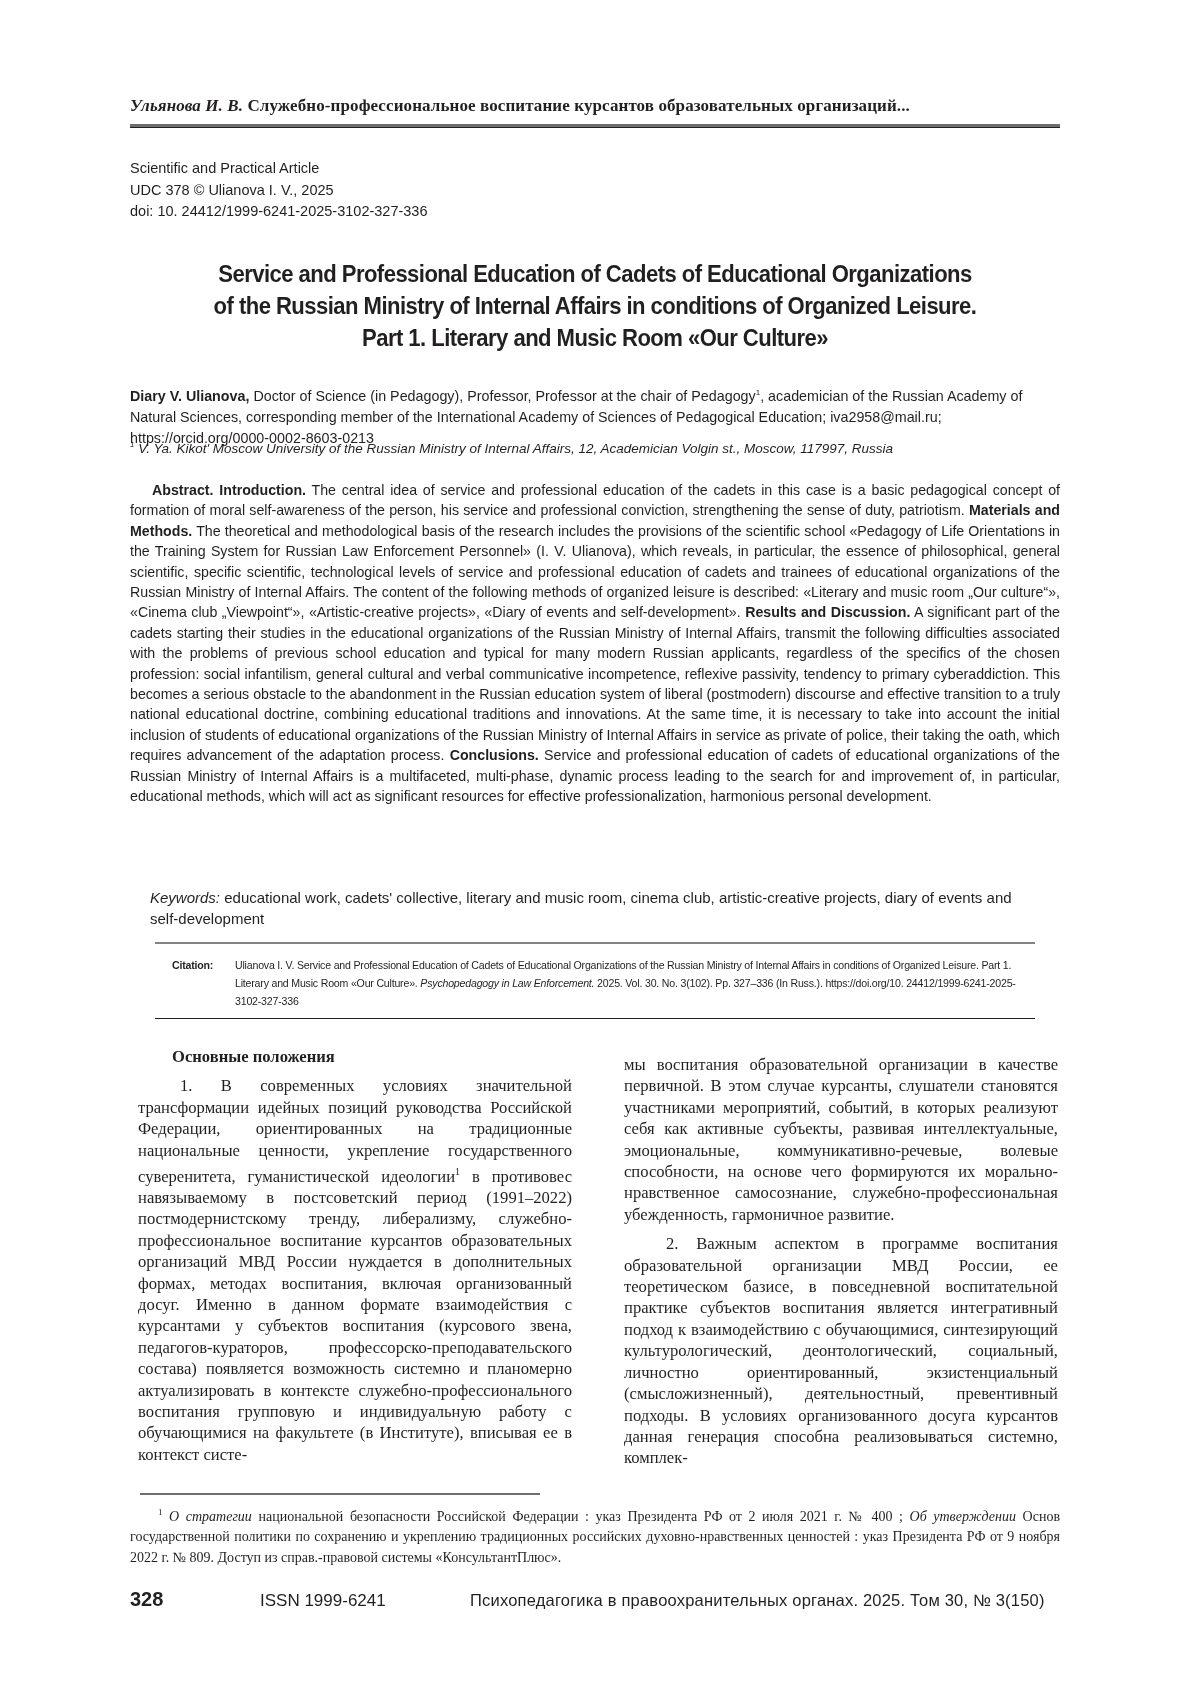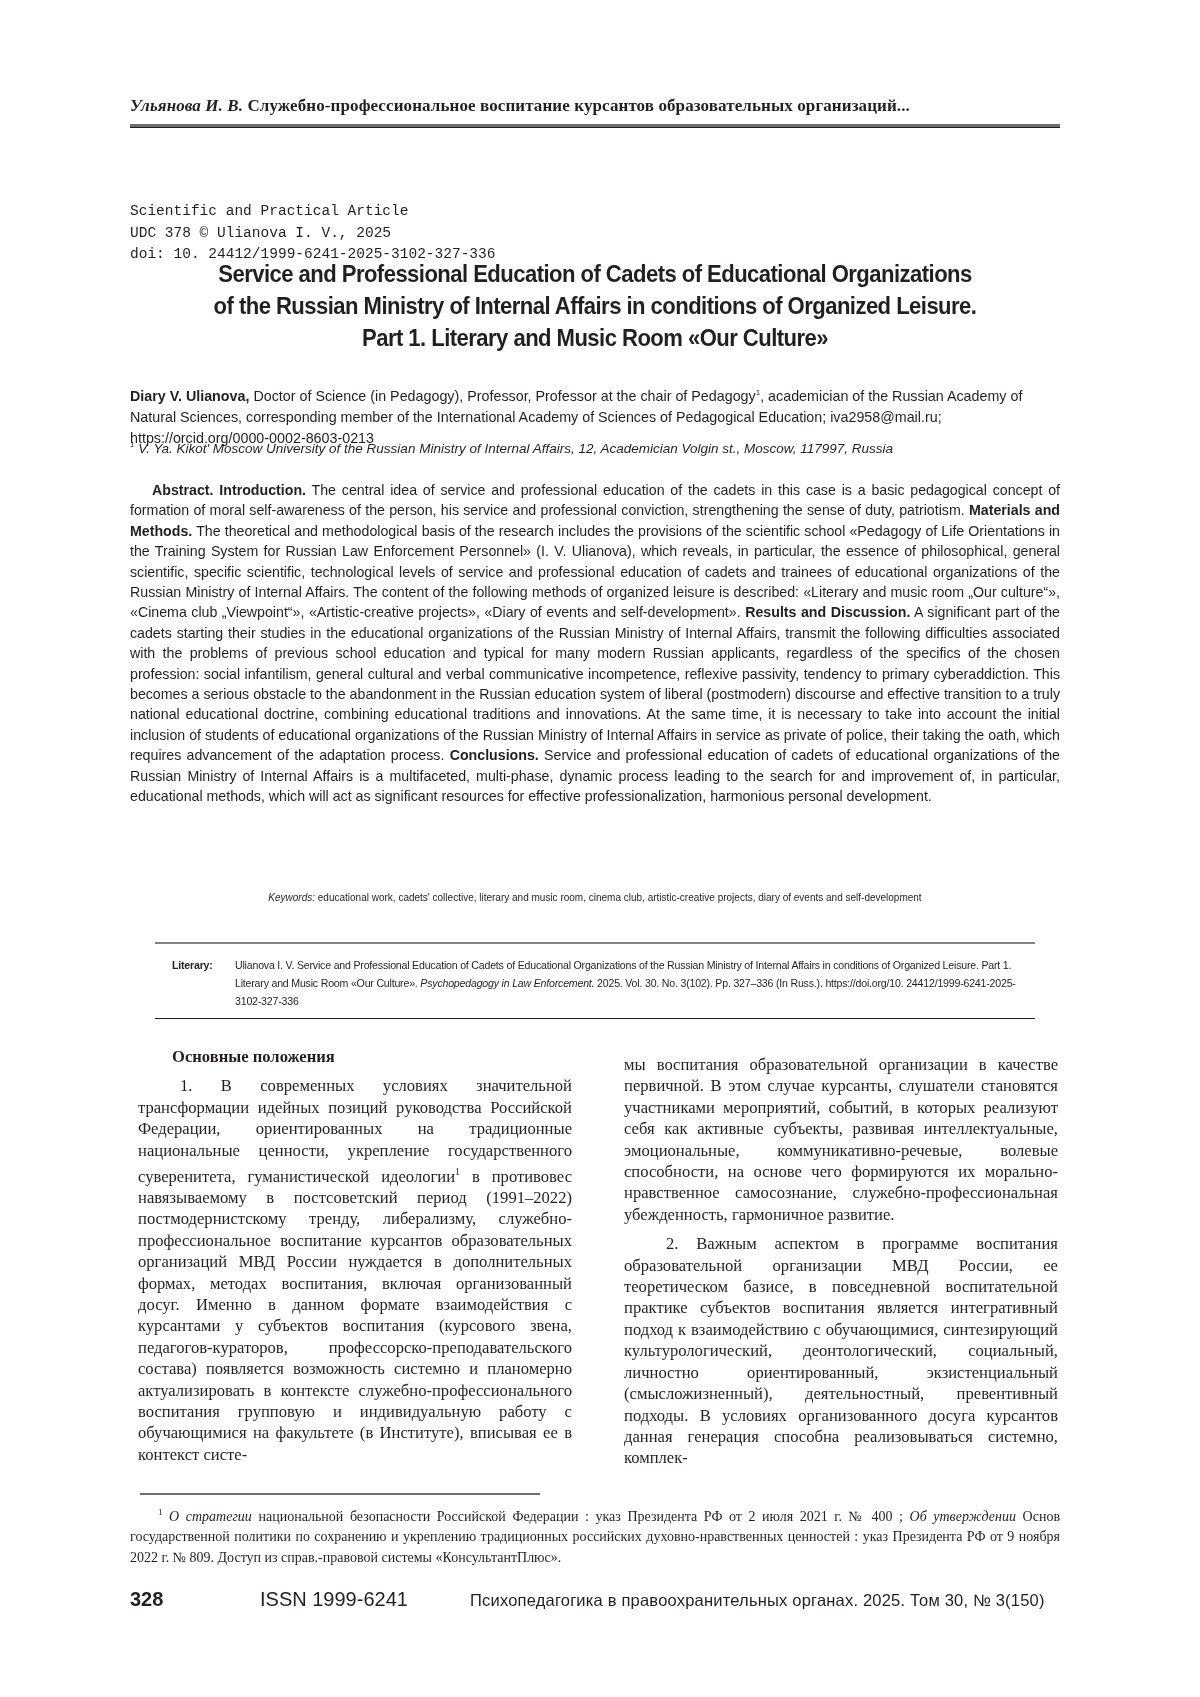--- a/index.html
+++ b/index.html
@@ -5,53 +5,53 @@
     html, body { margin: 0; padding: 0; background: #ffffff; }
     body { width: 1200px; height: 1697px; position: relative; overflow: hidden; color: #231f20; }
     .page { position: absolute; left: 0; top: 0; width: 1174px; height: 1697px; }
     .running-head {
       position: absolute; left: 130px; top: 96px; width: 930px;
       font-family: "Liberation Serif", serif; font-size: 17px; font-weight: bold; letter-spacing: 0.1px;
       white-space: nowrap; overflow: hidden;
     }
     .running-head .author { font-style: italic; }
     .head-rule { position: absolute; left: 130px; top: 124px; width: 930px; height: 3px; background: #6d6e71; border-bottom: 1px solid #231f20; }
-    .meta { position: absolute; left: 130px; top: 158px; font-family: Liberation Mono, monospace; font-size: 14.5px; line-height: 21.5px; margin-top: 43px; }
+    .meta { position: absolute; left: 130px; top: 158px; font-family: Liberation Sans, sans-serif; font-size: 14.5px; line-height: 21.5px; }
     .title {
       position: absolute; left: 130px; top: 258px; width: 930px; text-align: center;
       font-family: "Liberation Sans", sans-serif; font-weight: bold; font-size: 24px; line-height: 32px; letter-spacing: -0.6px;
       transform: scaleX(0.92); transform-origin: center top;
     }
     .author-block { position: absolute; left: 130px; top: 382px; width: 930px; font-family: "Liberation Sans", sans-serif; font-size: 14.3px; line-height: 21px; }
     .author-block b { font-weight: bold; }
     .affil { position: absolute; left: 130px; top: 435px; width: 930px; font-family: "Liberation Sans", sans-serif; font-style: italic; font-size: 13.5px; line-height: 20px; }
     .affil sup { font-size: 8px; }
     .abstract { position: absolute; left: 130px; top: 480px; width: 930px; font-family: "Liberation Sans", sans-serif; font-size: 14.2px; line-height: 20.4px; text-align: justify; }
     .abstract b { font-weight: bold; }
-    .keywords { position: absolute; left: 150px; top: 887px; width: 890px; text-align: center; font-family: "Liberation Sans", sans-serif; font-size: 10px; line-height: 21px; }
+    .keywords { position: absolute; left: 150px; top: 887px; width: 890px; font-family: "Liberation Sans", sans-serif; font-size: 15px; line-height: 21px; }
     .keywords i { font-style: italic; }
     .cite-rule-top { position: absolute; left: 155px; top: 942px; width: 880px; height: 2px; background: #808285; }
     .citation { position: absolute; left: 172px; top: 956px; width: 860px; font-family: "Liberation Sans", sans-serif; font-size: 10.6px; line-height: 18px; display: flex; letter-spacing: -0.2px; }
     .citation .label { font-weight: bold; width: 63px; flex: none; }
     .citation .text { flex: 1; }
     .cite-rule-bottom { position: absolute; left: 155px; top: 1018px; width: 880px; height: 1px; background: #231f20; }
     .col { position: absolute; top: 1046px; width: 450px; font-family: "Liberation Serif", serif; font-size: 16.6px; line-height: 21.4px; text-align: justify; }
     .col.left { left: 130px; }
     .col.right { left: 616px; }
     .col .h { font-weight: bold; padding-left: 42px; }
     .col p { margin: 8px; }
     .indent { text-indent: 42px; }
     .col sup { font-size: 10px; }
     .fn-rule { position: absolute; left: 140px; top: 1493px; width: 400px; height: 2px; background: #6d6e71; }
     .footnote { position: absolute; left: 130px; top: 1502px; width: 930px; font-family: "Liberation Serif", serif; font-size: 14px; line-height: 20.5px; text-align: justify; }
     .footnote i { font-style: italic; }
     .footnote sup { font-size: 9px; }
     .footer { position: absolute; left: 130px; top: 1588px; width: 930px; font-family: "Liberation Sans", sans-serif; display: flex; align-items: baseline; }
     .footer .pnum { font-weight: bold; font-size: 20px; width: 130px; }
-    .footer .issn { font-size: 20px; width: 210px; }
+    .footer .issn { font-size: 17px; width: 210px; }
     .footer .journal { font-size: 16.5px; letter-spacing: 0.2px; }
   </style>
 </head>
 <body>
 
 <div class="page">
 
   <div class="running-head">
     <span class="author">Ульянова И. В.</span>
     <span>Служебно-профессиональное воспитание курсантов образовательных организаций...</span>
@@ -81,21 +81,21 @@
   <div class="abstract">
     <span style="display:inline-block;width:22px"></span><b>Abstract. Introduction.</b><span> The central idea of service and professional education of the cadets in this case is a basic pedagogical concept of formation of moral self-awareness of the person, his service and professional conviction, strengthening the sense of duty, patriotism. </span><b>Materials and Methods.</b><span> The theoretical and methodological basis of the research includes the provisions of the scientific school «Pedagogy of Life Orientations in the Training System for Russian Law Enforcement Personnel» (I. V. Ulianova), which reveals, in particular, the essence of philosophical, general scientific, specific scientific, technological levels of service and professional education of cadets and trainees of educational organizations of the Russian Ministry of Internal Affairs. The content of the following methods of organized leisure is described: «Literary and music room „Our culture“», «Cinema club „Viewpoint“», «Artistic-creative projects», «Diary of events and self-development». </span><b>Results and Discussion.</b><span> A significant part of the cadets starting their studies in the educational organizations of the Russian Ministry of Internal Affairs, transmit the following difficulties associated with the problems of previous school education and typical for many modern Russian applicants, regardless of the specifics of the chosen profession: social infantilism, general cultural and verbal communicative incompetence, reflexive passivity, tendency to primary cyberaddiction. This becomes a serious obstacle to the abandonment in the Russian education system of liberal (postmodern) discourse and effective transition to a truly national educational doctrine, combining educational traditions and innovations. At the same time, it is necessary to take into account the initial inclusion of students of educational organizations of the Russian Ministry of Internal Affairs in service as private of police, their taking the oath, which requires advancement of the adaptation process. </span><b>Conclusions.</b><span> Service and professional education of cadets of educational organizations of the Russian Ministry of Internal Affairs is a multifaceted, multi-phase, dynamic process leading to the search for and improvement of, in particular, educational methods, which will act as significant resources for effective professionalization, harmonious personal development.</span>
   </div>
 
   <div class="keywords">
     <i>Keywords:</i><span> educational work, cadets' collective, literary and music room, cinema club, artistic-creative projects, diary of events and self-development</span>
   </div>
 
   <div class="cite-rule-top"></div>
   <div class="citation">
-    <div class="label">Literary:</div>
+    <div class="label">Citation:</div>
     <div class="text">
       <span>Ulianova I. V. Service and Professional Education of Cadets of Educational Organizations of the Russian Ministry of Internal Affairs in conditions of Organized Leisure. Part 1. Literary and Music Room «Our Culture». </span><i>Psychopedagogy in Law Enforcement.</i><span> 2025. Vol. 30. No. 3(102). Pp. 327–336 (In Russ.). https://doi.org/10. 24412/1999-6241-2025-3102-327-336</span>
     </div>
   </div>
   <div class="cite-rule-bottom"></div>
 
   <div class="col left">
     <div class="h">Основные положения</div>
     <p class="indent"><span>1.  В современных условиях значительной трансформации идейных позиций руководства Российской Федерации, ориентированных на традиционные национальные ценности, укрепление государственного суверенитета, гуманистической идеологии</span><sup>1</sup><span> в противовес навязываемому в постсоветский период (1991–2022) постмодернистскому тренду, либерализму, служебно-профессиональное воспитание курсантов образовательных организаций МВД России нуждается в дополнительных формах, методах воспитания, включая организованный досуг. Именно в данном формате взаимодействия с курсантами у субъектов воспитания (курсового звена, педагогов-кураторов, профессорско-преподавательского состава) появляется возможность системно и планомерно актуализировать в контексте служебно-профессионального воспитания групповую и индивидуальную работу с обучающимися на факультете (в Институте), вписывая ее в контекст систе-</span></p>
   </div>

